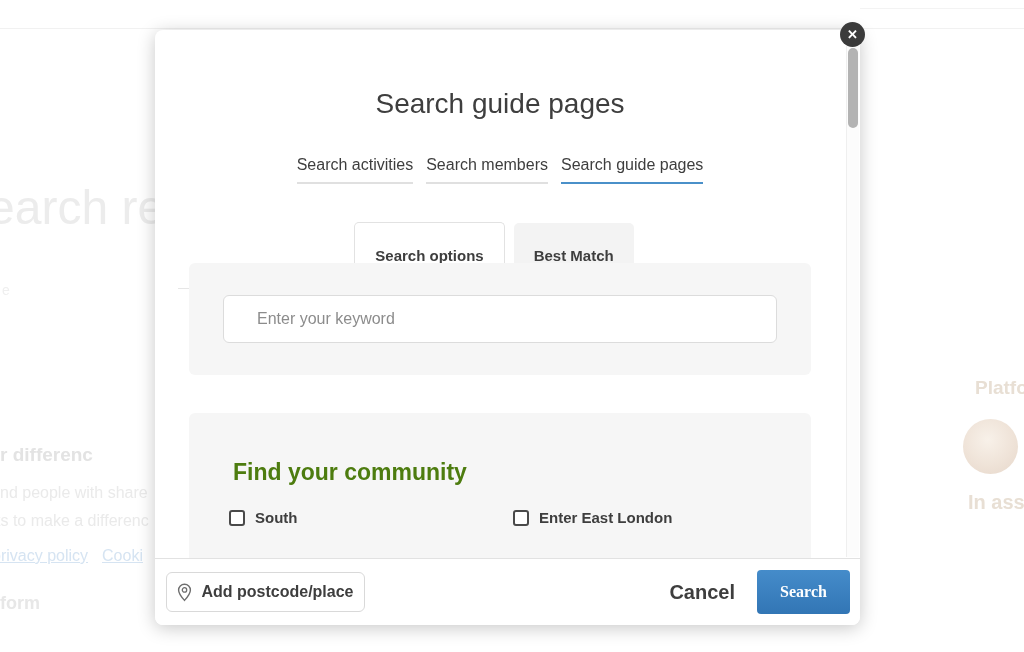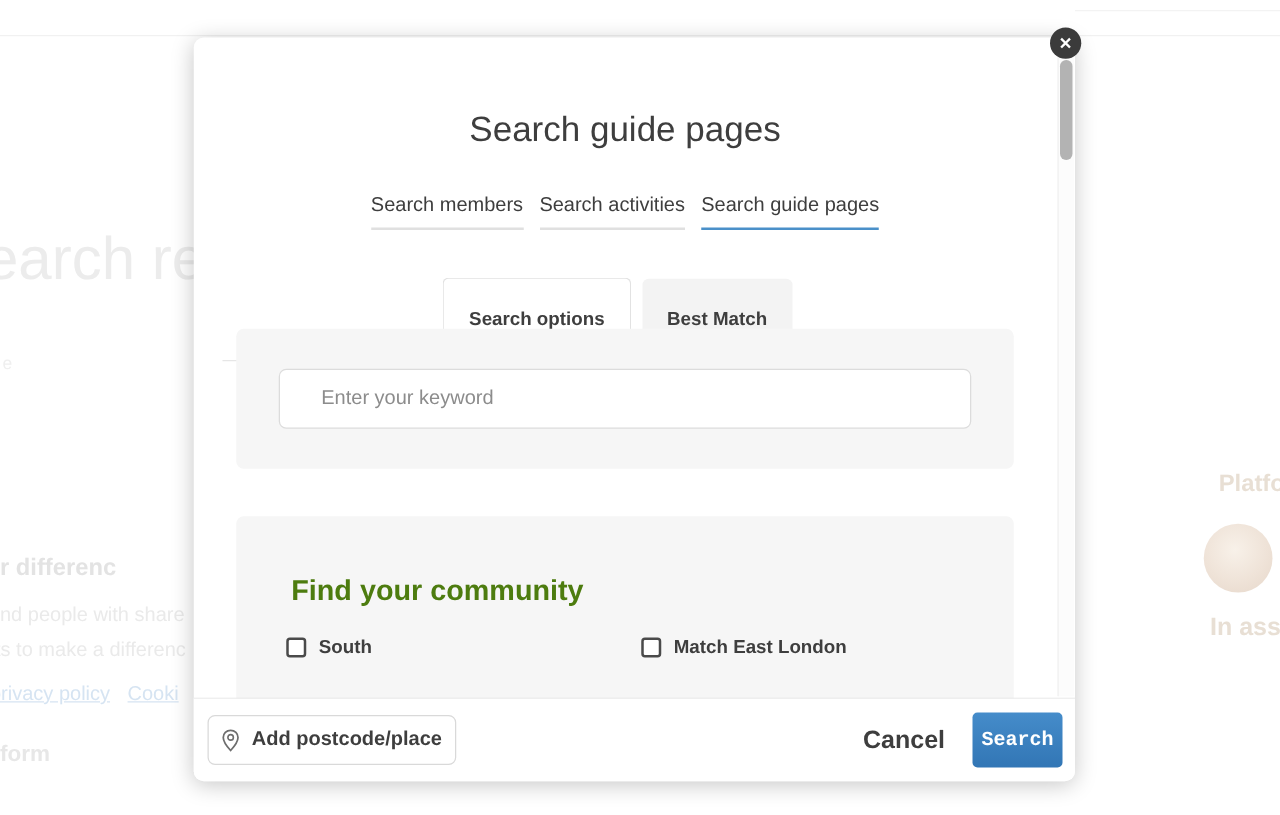--- a/index.html
+++ b/index.html
@@ -60,23 +60,23 @@
   .checkbox-label { margin-left:10px; font-size:15px; font-weight:700; color:#3e3e3e; white-space:nowrap; }
 
   .modal-footer { position:absolute; left:0; right:0; bottom:0; height:67px; background:#fff;
                   border-top:1px solid #e2e2e2; border-radius:0 0 8px 8px; display:flex;
                   align-items:center; padding:0 10px 0 11px; z-index:5; }
   .add-place-btn { display:flex; align-items:center; justify-content:center; gap:9px; width:199px; height:40px;
                    background:#fff; border:1px solid #d9d9d9; border-radius:6px; cursor:pointer;
                    font-size:16px; font-weight:700; color:#3e3e3e; }
   .footer-spacer { flex:1; }
   .cancel-btn { font-size:20px; font-weight:700; color:#3e3e3e; margin-right:22px; cursor:pointer; }
-  .search-btn { width:72px; height:44px; border:none; border-radius:4px; cursor:pointer;
+  .search-btn { width:93px; height:44px; border:none; border-radius:4px; cursor:pointer;
                 background:linear-gradient(180deg,#458cca,#3276b5); color:#fff; font-size:16px;
-                font-weight:700; font-family:Liberation Mono, monospace; }
+                font-weight:700; font-family:Liberation Serif, serif; }
 </style>
 </head>
 <body>
 
 <div class="stage">
 
   <div class="bg-line-left"></div>
   <div class="bg-line-right"></div>
   <div class="bg-heading">earch resu</div>
   <div class="bg-sub">e</div>
@@ -95,22 +95,22 @@
 
     <div class="close-btn">✕</div>
 
     <div class="scroll-track">
       <div class="scroll-thumb"></div>
     </div>
 
     <div class="modal-title">Search guide pages</div>
 
     <div class="nav-links">
+      <div class="nav-link">Search activities</div>
       <div class="nav-link">Search members</div>
-      <div class="nav-link">Search activities</div>
       <div class="nav-link active">Search guide pages</div>
     </div>
 
     <div class="tabbar">
       <div class="tab active">Search options</div>
       <div class="tab">Best Match</div>
     </div>
 
     <div class="panel panel-keyword">
       <input class="keyword-input" type="text" placeholder="Enter your keyword" style="">
@@ -118,21 +118,21 @@
 
     <div class="panel panel-community">
       <div class="community-heading">Find your community</div>
       <div class="checkbox-row">
         <div class="checkbox-item">
           <span class="checkbox-box"></span>
           <span class="checkbox-label">South</span>
         </div>
         <div class="checkbox-item">
           <span class="checkbox-box"></span>
-          <span class="checkbox-label">Match East London</span>
+          <span class="checkbox-label">Enter East London</span>
         </div>
       </div>
     </div>
 
     <div class="modal-footer">
       <div class="add-place-btn">
         <span style="display:inline-flex;">
           <svg width="15" height="19" viewBox="0 0 15 19">
             <path d="M7.5 1.2 C4.1 1.2 1.6 3.8 1.6 7 c0 4 5.9 10.4 5.9 10.4 S13.4 11 13.4 7 C13.4 3.8 10.9 1.2 7.5 1.2 z" fill="none" stroke="#6e6e6e" stroke-width="1.4"></path>
             <circle cx="7.5" cy="6.9" r="2.2" fill="none" stroke="#6e6e6e" stroke-width="1.3"></circle>

